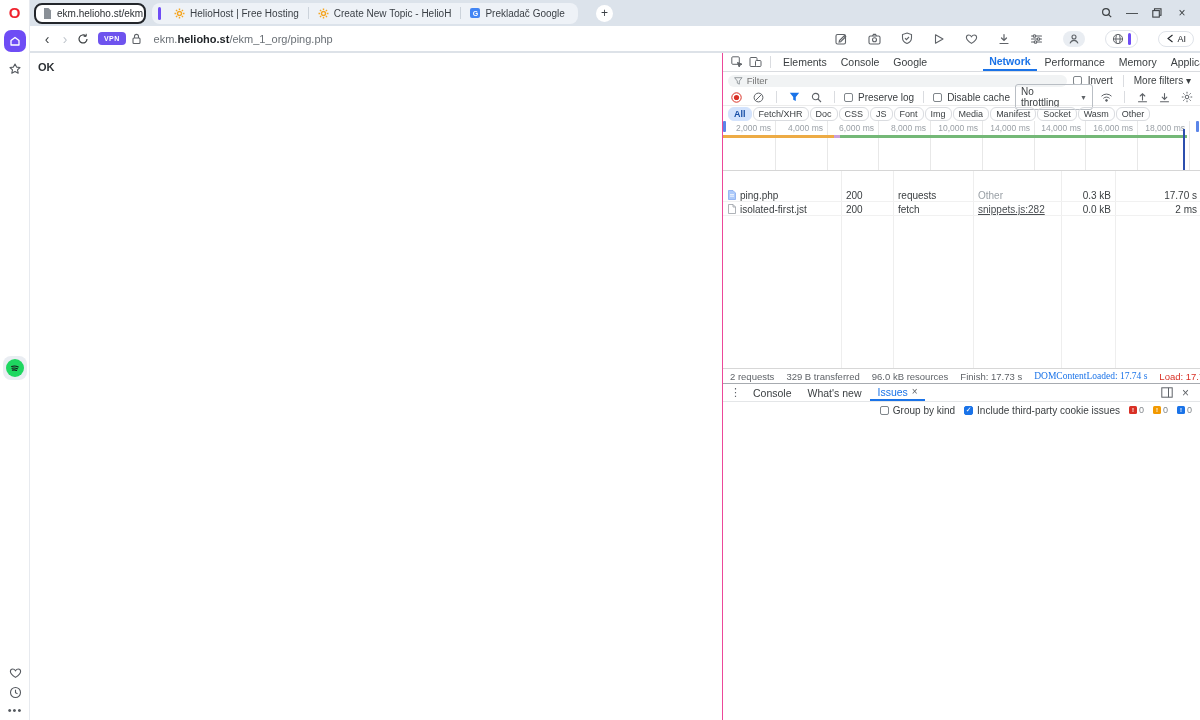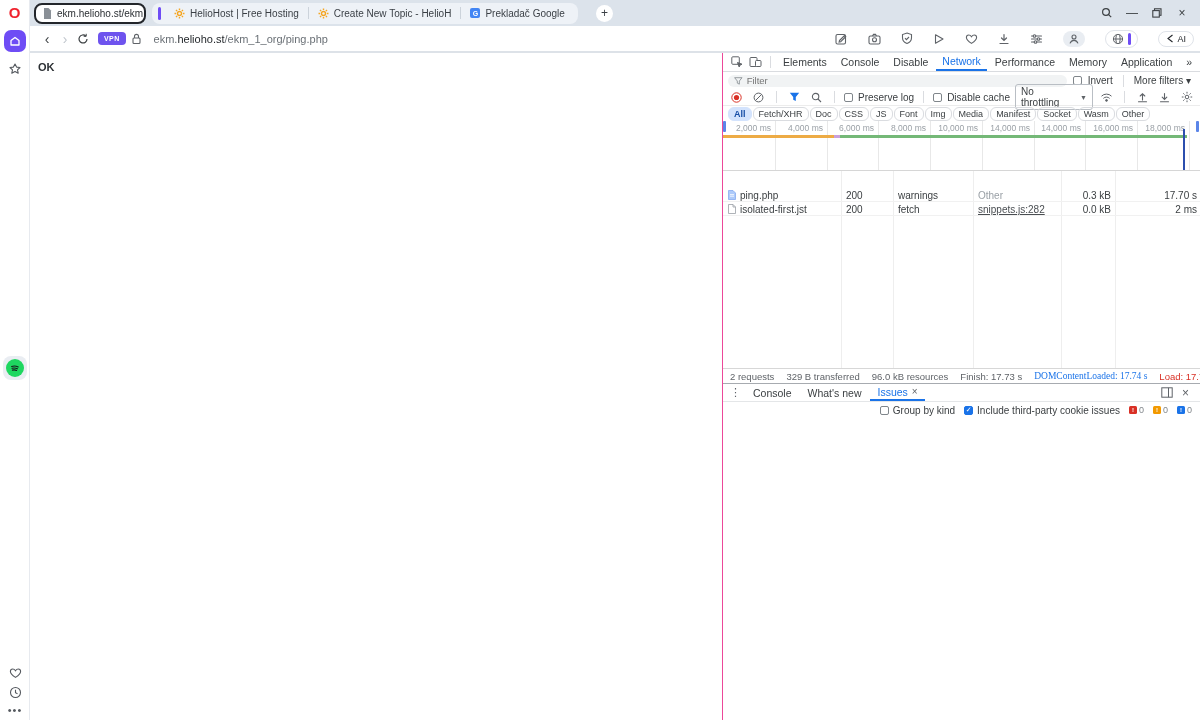--- a/index.html
+++ b/index.html
@@ -35,38 +35,38 @@
   .wc { width:16px; height:16px; display:flex; align-items:center; justify-content:center; font-size:12px; color:#3c4043; }
 
   
   .addressbar { position:absolute; left:30px; top:26px; width:1170px; height:26px; background:#fff;
     border-bottom:1px solid #dde2e8; display:flex; align-items:center; }
   .nav-ic { width:18px; height:18px; display:flex; align-items:center; justify-content:center; font-size:14px; color:#3c4043; }
   .nav-ic.disabled { color:#c0c6cd; }
   .vpn-badge { margin-left:6px; background:#6e53ee; color:#fff; font-size:7px; font-weight:bold;
     padding:3px 6px; border-radius:4px; letter-spacing:.4px; }
   .url { margin-left:8px; font-size:11px; color:#6a7076; white-space:nowrap; }
-  .url b { color:#1f2327; font-weight:normal; }
+  .url b { color:#1f2327; font-weight:bold; }
   .addr-right { margin-left:auto; display:flex; align-items:center; gap:20px; padding-right:6px; color:#5f6368; }
   .pill { display:flex; align-items:center; gap:4px; border:1px solid #dfe3e9; border-radius:10px; padding:2px 6px; }
   .person-pill { background:#e9edf2; border-radius:10px; padding:2px 5px; }
   .pbar { width:3px; height:12px; border-radius:2px; background:#6e4cf5; }
   .ai-pill { display:flex; align-items:center; gap:2px; border:1px solid #dfe3e9; border-radius:10px; padding:2px 7px; font-size:9px; color:#23262b; }
 
   
   .content { position:absolute; left:30px; top:52px; width:1170px; height:668px; display:flex; border-top:1px solid #dde2e8; }
   .page { flex:1; background:#fff; position:relative; }
   .page-ok { position:absolute; left:8px; top:8px; font-size:11px; font-weight:bold; color:#2b2f33; }
 
   
   .dt { width:478px; background:#fff; border-left:1px solid #ec4899; font-size:10.5px; color:#3c4043; position:relative; }
   .dt-row { display:flex; align-items:center; }
   .dt-tabs { height:19px; border-bottom:1px solid #dadce0; padding-left:5px; gap:2px; }
   .dtab { padding:0 6px; height:100%; display:flex; align-items:center; font-size:10.5px; color:#3c4043; white-space:nowrap; }
-  .dtab.active { color:#1a73e8; border-bottom:2px solid #1a73e8; font-weight:normal; }
+  .dtab.active { color:#1a73e8; border-bottom:2px solid #1a73e8; font-weight:bold;margin-left:48px; }
   .dt-ic { width:17px; height:17px; display:flex; align-items:center; justify-content:center; color:#5f6368; flex:none; }
   .vsep { width:1px; height:12px; background:#dadce0; margin:0 4px; flex:none; }
   .net-toolbar { height:17px; border-bottom:1px solid #ececec; padding:0 5px; gap:5px; }
   .cb { width:9px; height:9px; border:1px solid #80868b; border-radius:2px; flex:none; }
   .cb.checked { background:#1a73e8; border-color:#1a73e8; color:#fff; font-size:7px; display:flex; align-items:center; justify-content:center; }
   .lbl { font-size:10px; color:#3c4043; white-space:nowrap; }
   .throttle { display:flex; align-items:center; gap:6px; border:1px solid #b9bec4; border-radius:3px; padding:1px 5px; font-size:10px; color:#3c4043; }
   .filter-row { height:17px; padding:0 5px; gap:6px; }
   .filter-pill { flex:1; max-width:358px; height:12px; background:#f1f3f4; border-radius:7px; display:flex; align-items:center; gap:4px; padding:0 6px; color:#80868b; font-size:9.5px; }
   .filter-pill input { border:none; background:transparent; outline:none; font-size:9.5px; width:100%; color:#3c4043; font-family:inherit; }
@@ -309,21 +309,21 @@
       </span>
       <span class="dt-ic">
         <svg width="13" height="12" viewBox="0 0 13 12" fill="none" stroke="#5f6368" stroke-width="1">
             <rect x="1" y="1.5" width="7" height="9" rx="1"></rect>
             <rect x="6.5" y="4.5" width="5.5" height="6" rx="1" fill="#fff"></rect>
           </svg>
       </span>
       <span class="vsep"></span>
       <span class="dtab">Elements</span>
       <span class="dtab">Console</span>
-      <span class="dtab">Disable</span>
+      <span class="dtab">Google</span>
       <span class="dtab active">Network</span>
       <span class="dtab">Performance</span>
       <span class="dtab">Memory</span>
       <span class="dtab">Application</span>
       <span class="dtab">»</span>
 
     </div>
 
     <div class="dt-row filter-row">
       <span class="filter-pill">
@@ -453,21 +453,21 @@
 
       <div class="ntr" style="top:17px">
         <span class="td" style="left:5px;top:2px">
           <svg width="8" height="10" viewBox="0 0 8 10">
               <path d="M0.5 0.5h4.5L7.5 3v6.5H0.5z" fill="#aecbfa" stroke="#7ba4ee" stroke-width="0.7"></path>
               <path d="M2 4.6h4M2 6.2h4" stroke="#fff" stroke-width="0.8"></path>
             </svg>
         </span>
         <span class="td" style="left:17px">ping.php</span>
         <span class="td" style="left:123px">200</span>
-        <span class="td" style="left:175px">warnings</span>
+        <span class="td" style="left:175px">requests</span>
         <span class="td gray" style="left:255px">Other</span>
         <span class="td num" style="left:288px;width:100px">0.3 kB</span>
         <span class="td num" style="left:374px;width:100px">17.70 s</span>
       </div>
 
       <div class="ntr" style="top:31px">
         <span class="td" style="left:5px;top:2px">
           <svg width="8" height="10" viewBox="0 0 8 10">
               <path d="M0.5 0.5h4.5L7.5 3v6.5H0.5z" fill="#fff" stroke="#9aa0a6" stroke-width="0.8"></path>
               <path d="M5 0.5V3h2.5" fill="none" stroke="#9aa0a6" stroke-width="0.8"></path>

